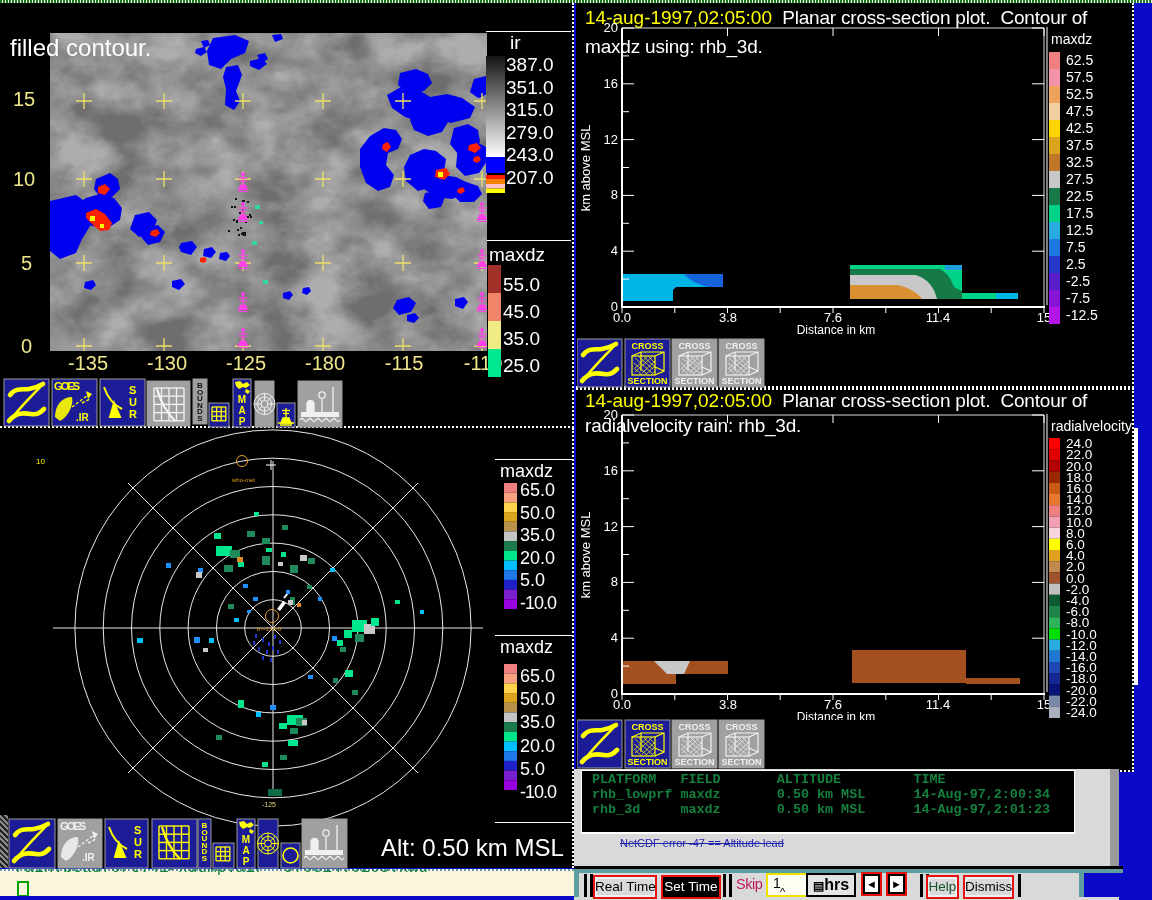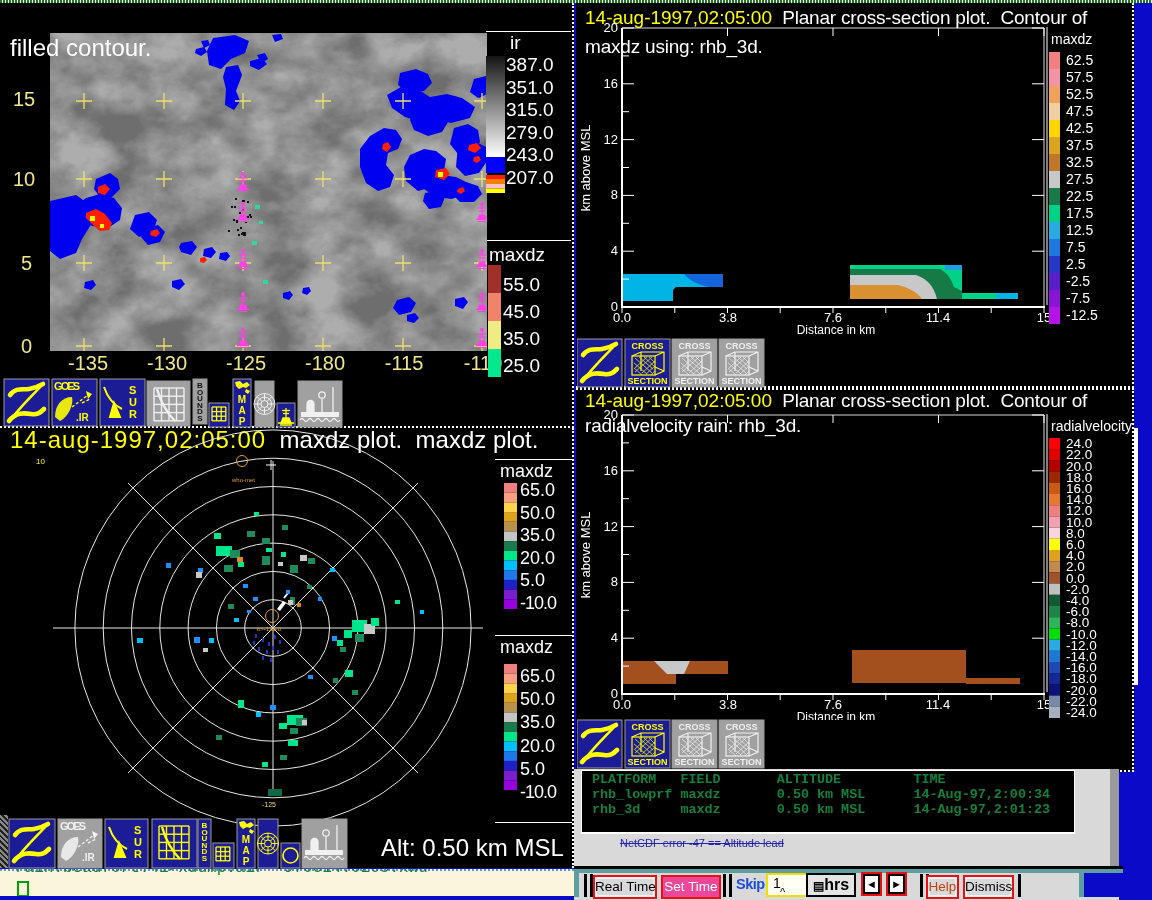--- a/index.html
+++ b/index.html
@@ -300,21 +300,20 @@
         <circle cx="24" cy="14" r="3.2"></circle>
         <line x1="24" y1="17.5" x2="24" y2="31"></line>
         <line x1="35" y1="6" x2="35" y2="31"></line>
         <rect x="3" y="31" width="38" height="5" fill="#F0F0F0" stroke="none"></rect>
         <path d="M2,39 q2,-3 4,0 q2,3 4,0 q2,-3 4,0 q2,3 4,0 q2,-3 4,0 q2,3 4,0 q2,-3 4,0 q2,3 4,0 q2,-3 4,0 q2,3 4,0" stroke-width="1.3"></path>
       </g>
     </svg>
 </div>
 
 <div class="win" id="w2" style="left:0;top:428px;width:572px;height:440px;border-right:2px dotted #fff">
-  <div class="ttl" style="left:10px;top:-2px"><span class="y">14-aug-1997,02:05:00</span>  maxdz plot.  maxdz plot.</div>
   <svg class="abs" id="ppi" style="left:0;top:0" width="572" height="440">
       <g stroke="#E8E8E8" fill="none" stroke-width="1">
         <circle cx="273" cy="200" r="28.3"></circle>
         <circle cx="273" cy="200" r="56.6"></circle>
         <circle cx="273" cy="200" r="84.9"></circle>
         <circle cx="273" cy="200" r="113.2"></circle>
         <circle cx="273" cy="200" r="141.5"></circle>
         <circle cx="273" cy="200" r="169.8"></circle>
         <circle cx="273" cy="200" r="198.1"></circle>
         <line x1="53" y1="200" x2="483" y2="200"></line>
@@ -865,29 +864,29 @@
 
   <div class="abs" style="left:10px;top:105px;width:3px;height:23px;background:#000"></div>
   <div class="abs" style="left:16px;top:105px;width:3px;height:23px;background:#000"></div>
   <div class="abs" style="left:149px;top:105px;width:3px;height:23px;background:#000"></div>
   <div class="abs" style="left:155px;top:105px;width:3px;height:23px;background:#000"></div>
   <div class="abs" style="left:346px;top:105px;width:3px;height:23px;background:#000"></div>
   <div class="abs" style="left:352px;top:105px;width:3px;height:23px;background:#000"></div>
   <div class="abs" style="left:444px;top:105px;width:3px;height:23px;background:#000"></div>
 
   <div class="abs" style="left:19px;top:106px;width:60px;height:20px;border:2px solid #E81010;background:#D9D9D9;color:#000;font-size:13.5px;text-align:center;line-height:20px;white-space:nowrap;box-shadow:inset 0 0 0 2px #E8F2F6">Real Time</div>
-  <div class="abs" style="left:87px;top:106px;width:56px;height:20px;border:2px solid #E81010;background:#ec4899;color:#fff;font-size:13.5px;text-align:center;line-height:20px;white-space:nowrap">Set Time</div>
-  <div class="abs" style="left:162px;top:107px;width:28px;height:16px;color:#1d4ed8;font-weight:bold;font-size:14.5px;letter-spacing:-0.5px">Skip</div>
+  <div class="abs" style="left:87px;top:106px;width:56px;height:20px;border:2px solid #E81010;background:#000000;color:#fff;font-size:13.5px;text-align:center;line-height:20px;white-space:nowrap">Set Time</div>
+  <div class="abs" style="left:162px;top:107px;width:28px;height:16px;color:#be185d;font-weight:normal;font-size:14.5px;letter-spacing:-0.5px">Skip</div>
   <div class="abs" style="left:192px;top:104px;width:36px;height:20px;border:2px solid #F0E000;background:#FFFFF4;color:#000;font-size:14px;padding-left:5px">1<span style="position:absolute;left:12px;top:11px;font-size:11px">^</span></div>
   <div class="abs" style="left:232px;top:104px;width:46px;height:20px;border:2px solid #000;background:#E4E4E4;color:#000;font-weight:bold;font-size:16px;text-align:center;line-height:20px"><span style="font-size:12px">▤</span>hrs</div>
   <div class="abs" style="left:287px;top:103px;width:17px;height:20px;border:2px solid #E81010;background:#000">
       <div class="abs" style="left:2px;top:2px;width:13px;height:16px;background:#fff;color:#000;text-align:center;line-height:16px;font-size:11px">◄</div>
     </div>
   <div class="abs" style="left:312px;top:103px;width:17px;height:20px;border:2px solid #E81010;background:#000">
       <div class="abs" style="left:2px;top:2px;width:13px;height:16px;background:#fff;color:#000;text-align:center;line-height:16px;font-size:11px">►</div>
     </div>
-  <div class="abs" style="left:352px;top:106px;width:29px;height:20px;border:2px solid #E81010;background:#D9D9D9;color:#c2410c;font-size:13.5px;text-align:center;line-height:20px;box-shadow:inset 0 0 0 2px #E8F2F6">Help</div>
+  <div class="abs" style="left:352px;top:106px;width:29px;height:20px;border:2px solid #E81010;background:#D9D9D9;color:#14532d;font-size:13.5px;text-align:center;line-height:20px;box-shadow:inset 0 0 0 2px #E8F2F6">Help</div>
   <div class="abs" style="left:389px;top:106px;width:47px;height:20px;border:2px solid #E81010;background:#D9D9D9;color:#000;font-size:13.5px;text-align:center;line-height:20px;white-space:nowrap;box-shadow:inset 0 0 0 2px #E8F2F6">Dismiss</div>
 
   <div class="abs" style="left:536px;top:0;width:9px;height:97px;background:#9a9a9a"></div>
 </div>
 
 <div class="abs" style="left:0;top:896px;width:574px;height:4px;background:#0A0AC8"></div>
 
 </body></html>

